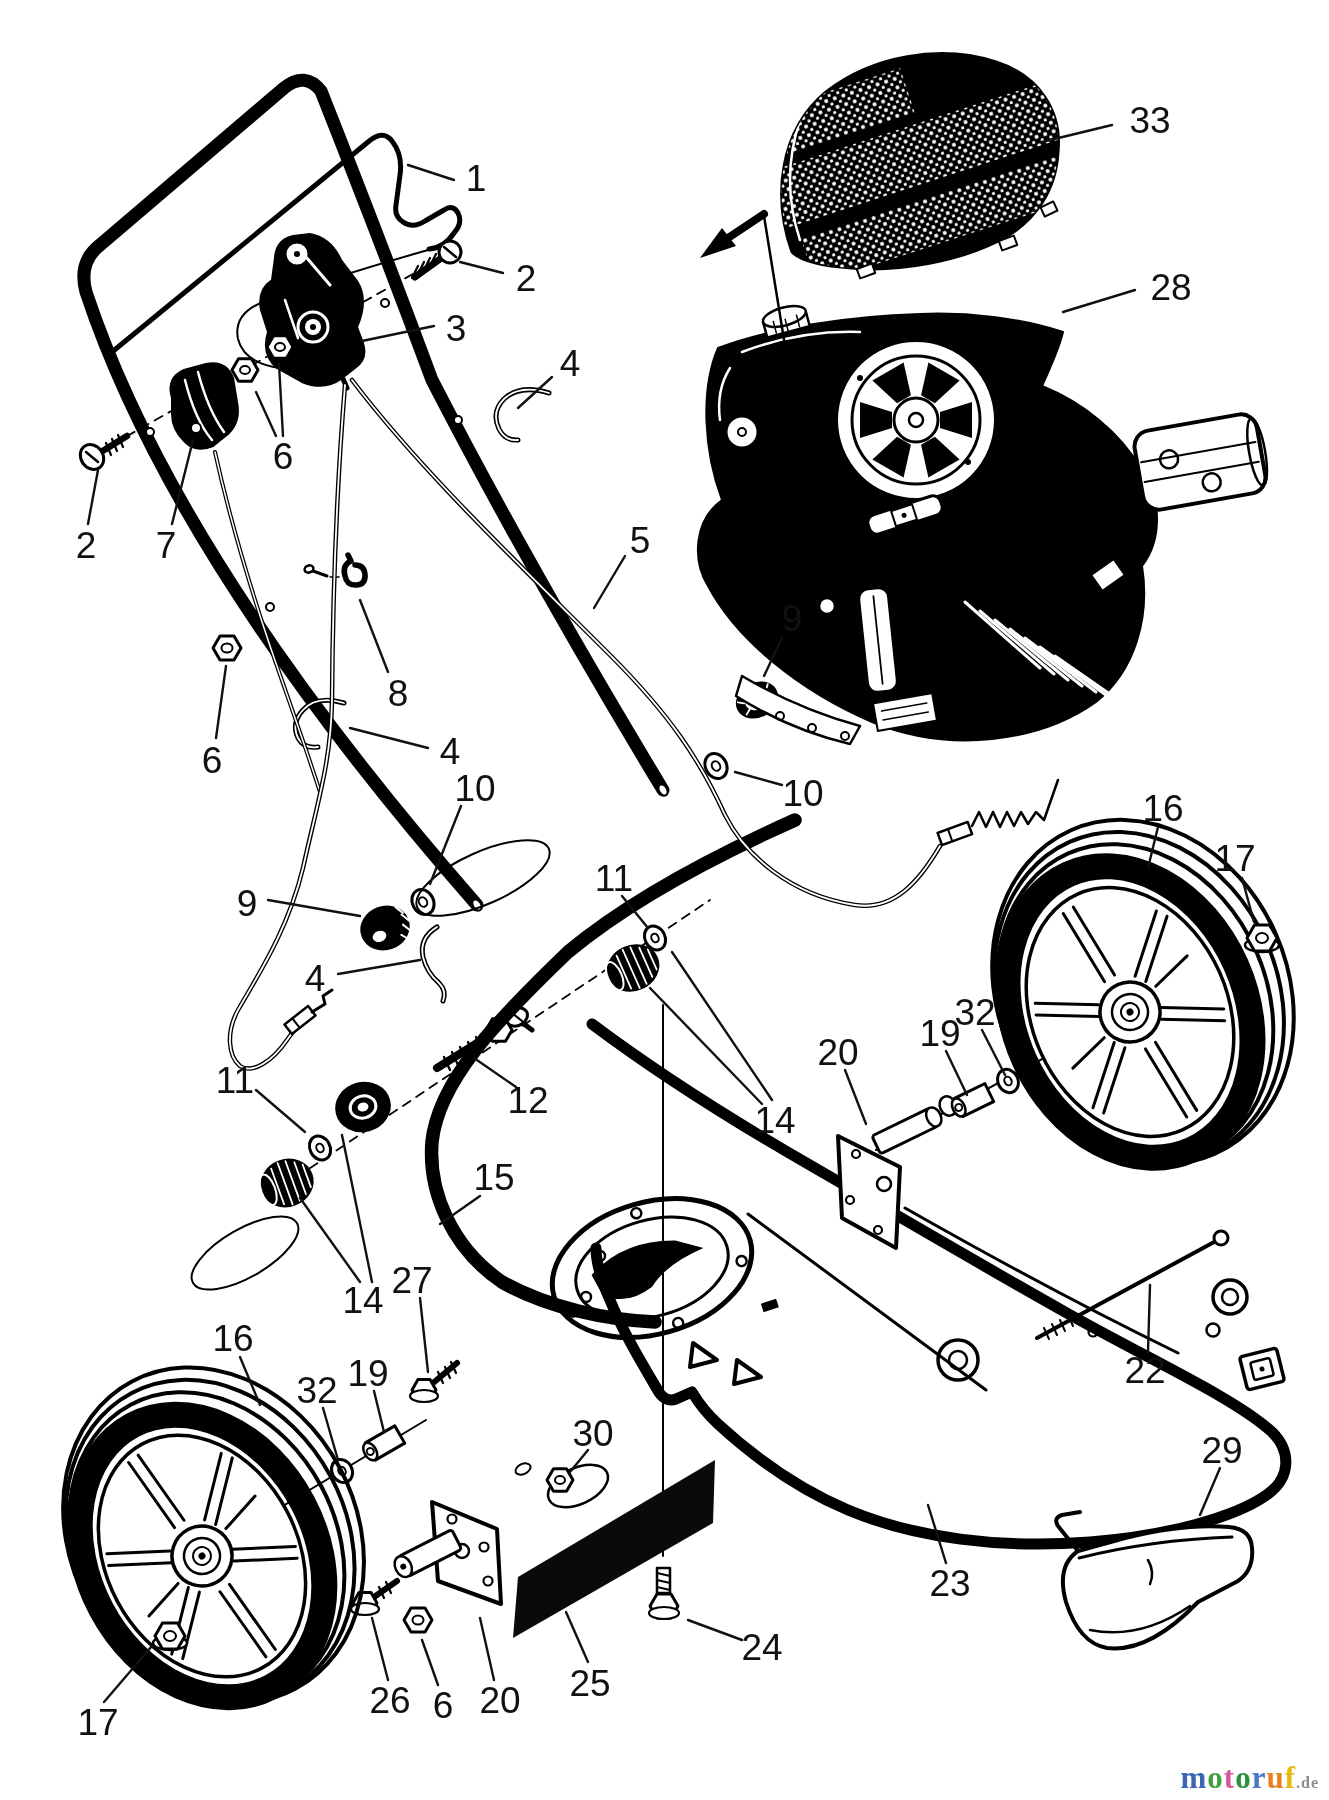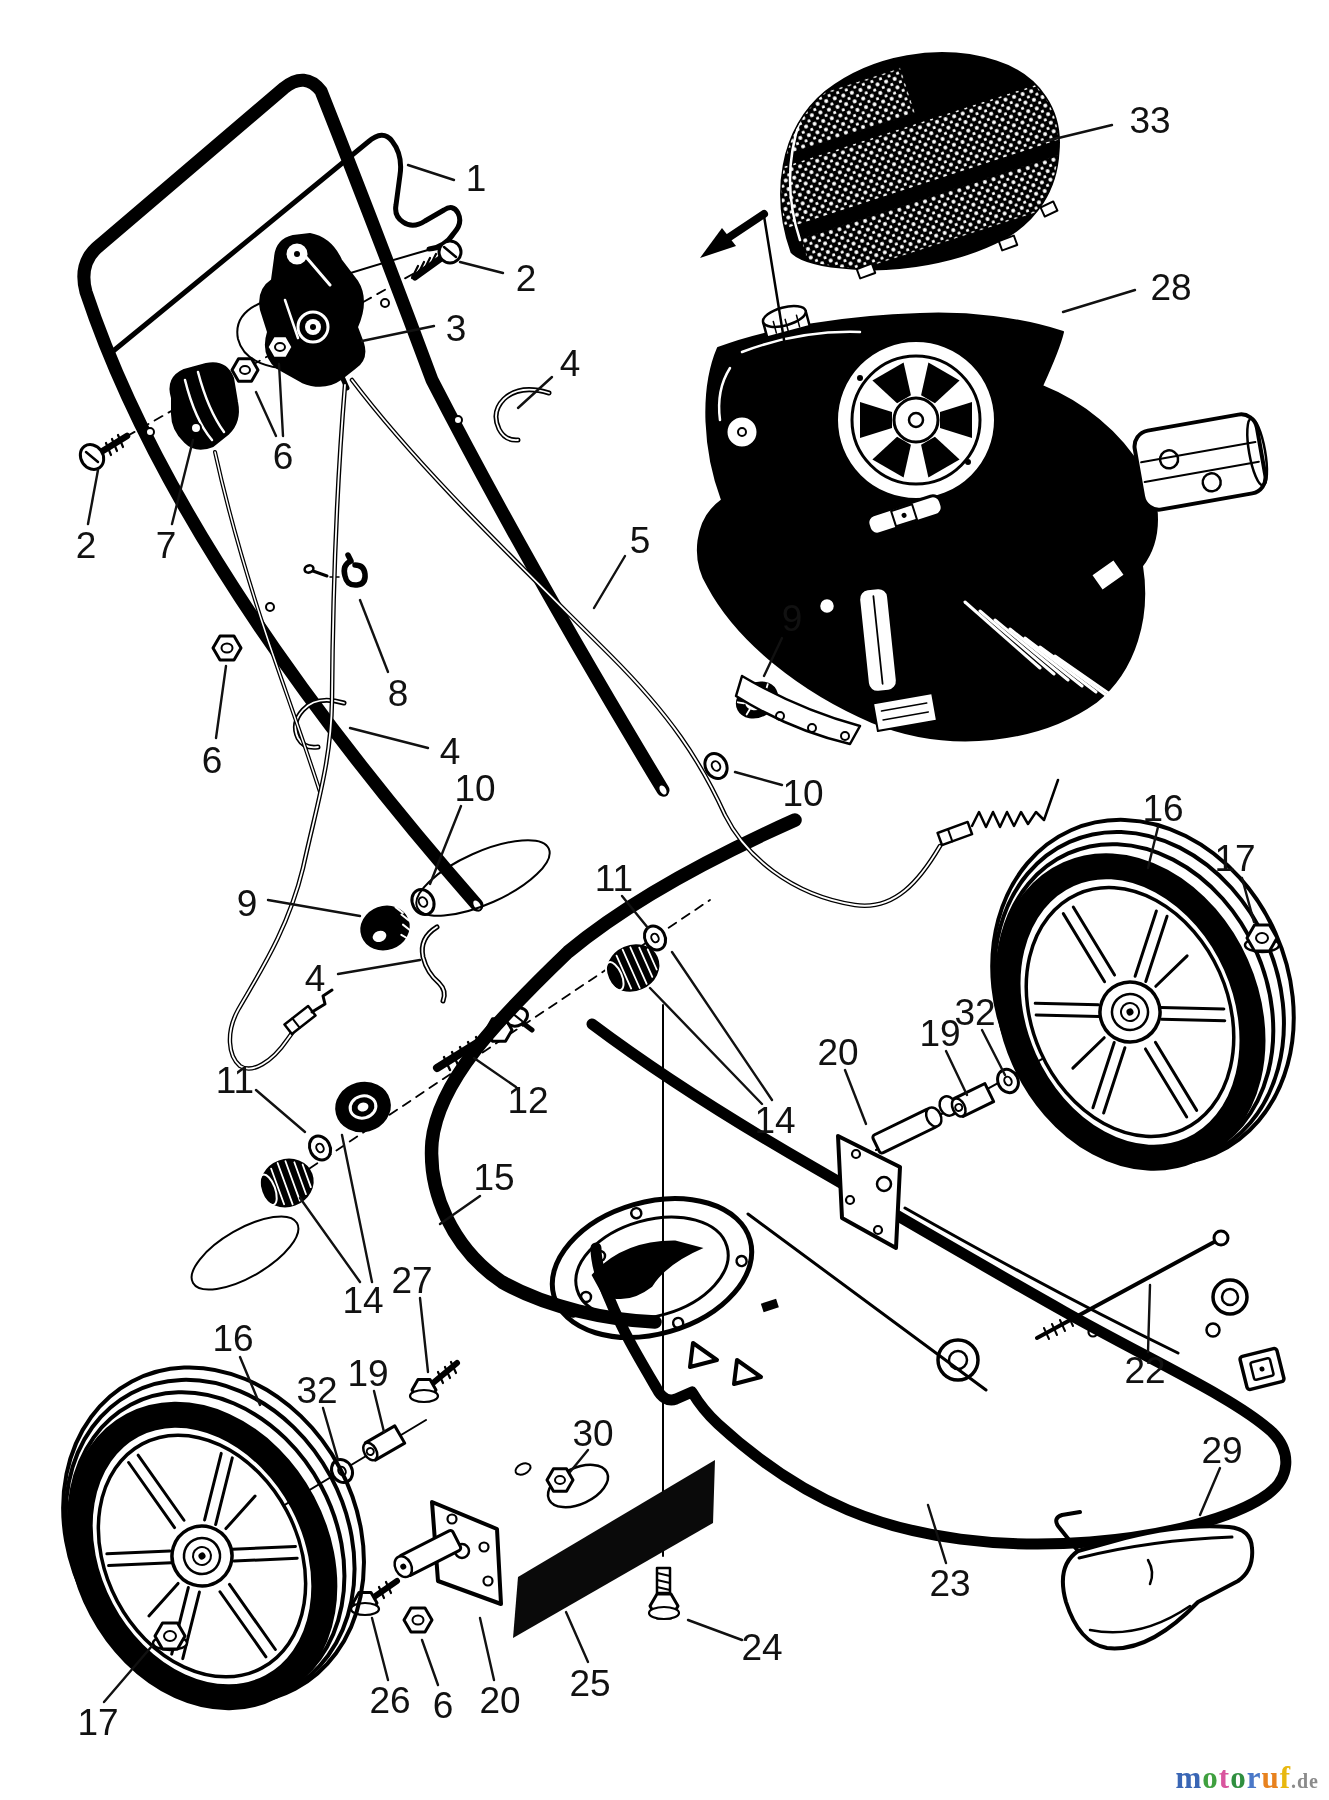--- a/index.html
+++ b/index.html
@@ -3,21 +3,21 @@
 <meta charset="utf-8">
 <style>
   html,body{margin:0;padding:0;background:#ffffff;}
   .stage{position:relative;width:1329px;height:1800px;background:#fff;overflow:hidden;
          font-family:"Liberation Sans",sans-serif;}
   svg{position:absolute;left:0;top:0;}
   .callout{font-family:"Liberation Sans","DejaVu Sans",sans-serif;font-size:37px;fill:#111;}
   .leader{stroke:#111;stroke-width:2.4;fill:none;}
   .watermark{position:absolute;right:10px;bottom:4px;font-family:"Liberation Serif","DejaVu Serif",serif;
              font-weight:bold;font-size:31px;letter-spacing:1px;user-select:none;}
-  .watermark .suffix{font-size:20px;font-weight:bold;}
+  .watermark .suffix{font-size:16px;font-weight:bold;}
 </style>
 </head>
 <body>
 
 <div class="stage">
 <svg width="1329" height="1800" viewBox="0 0 1329 1800">
 <defs>
   <pattern id="dots" width="9" height="9" patternUnits="userSpaceOnUse">
     <rect width="9" height="9" fill="#000"></rect>
     <circle cx="3" cy="3" r="2" fill="#fff"></circle>

